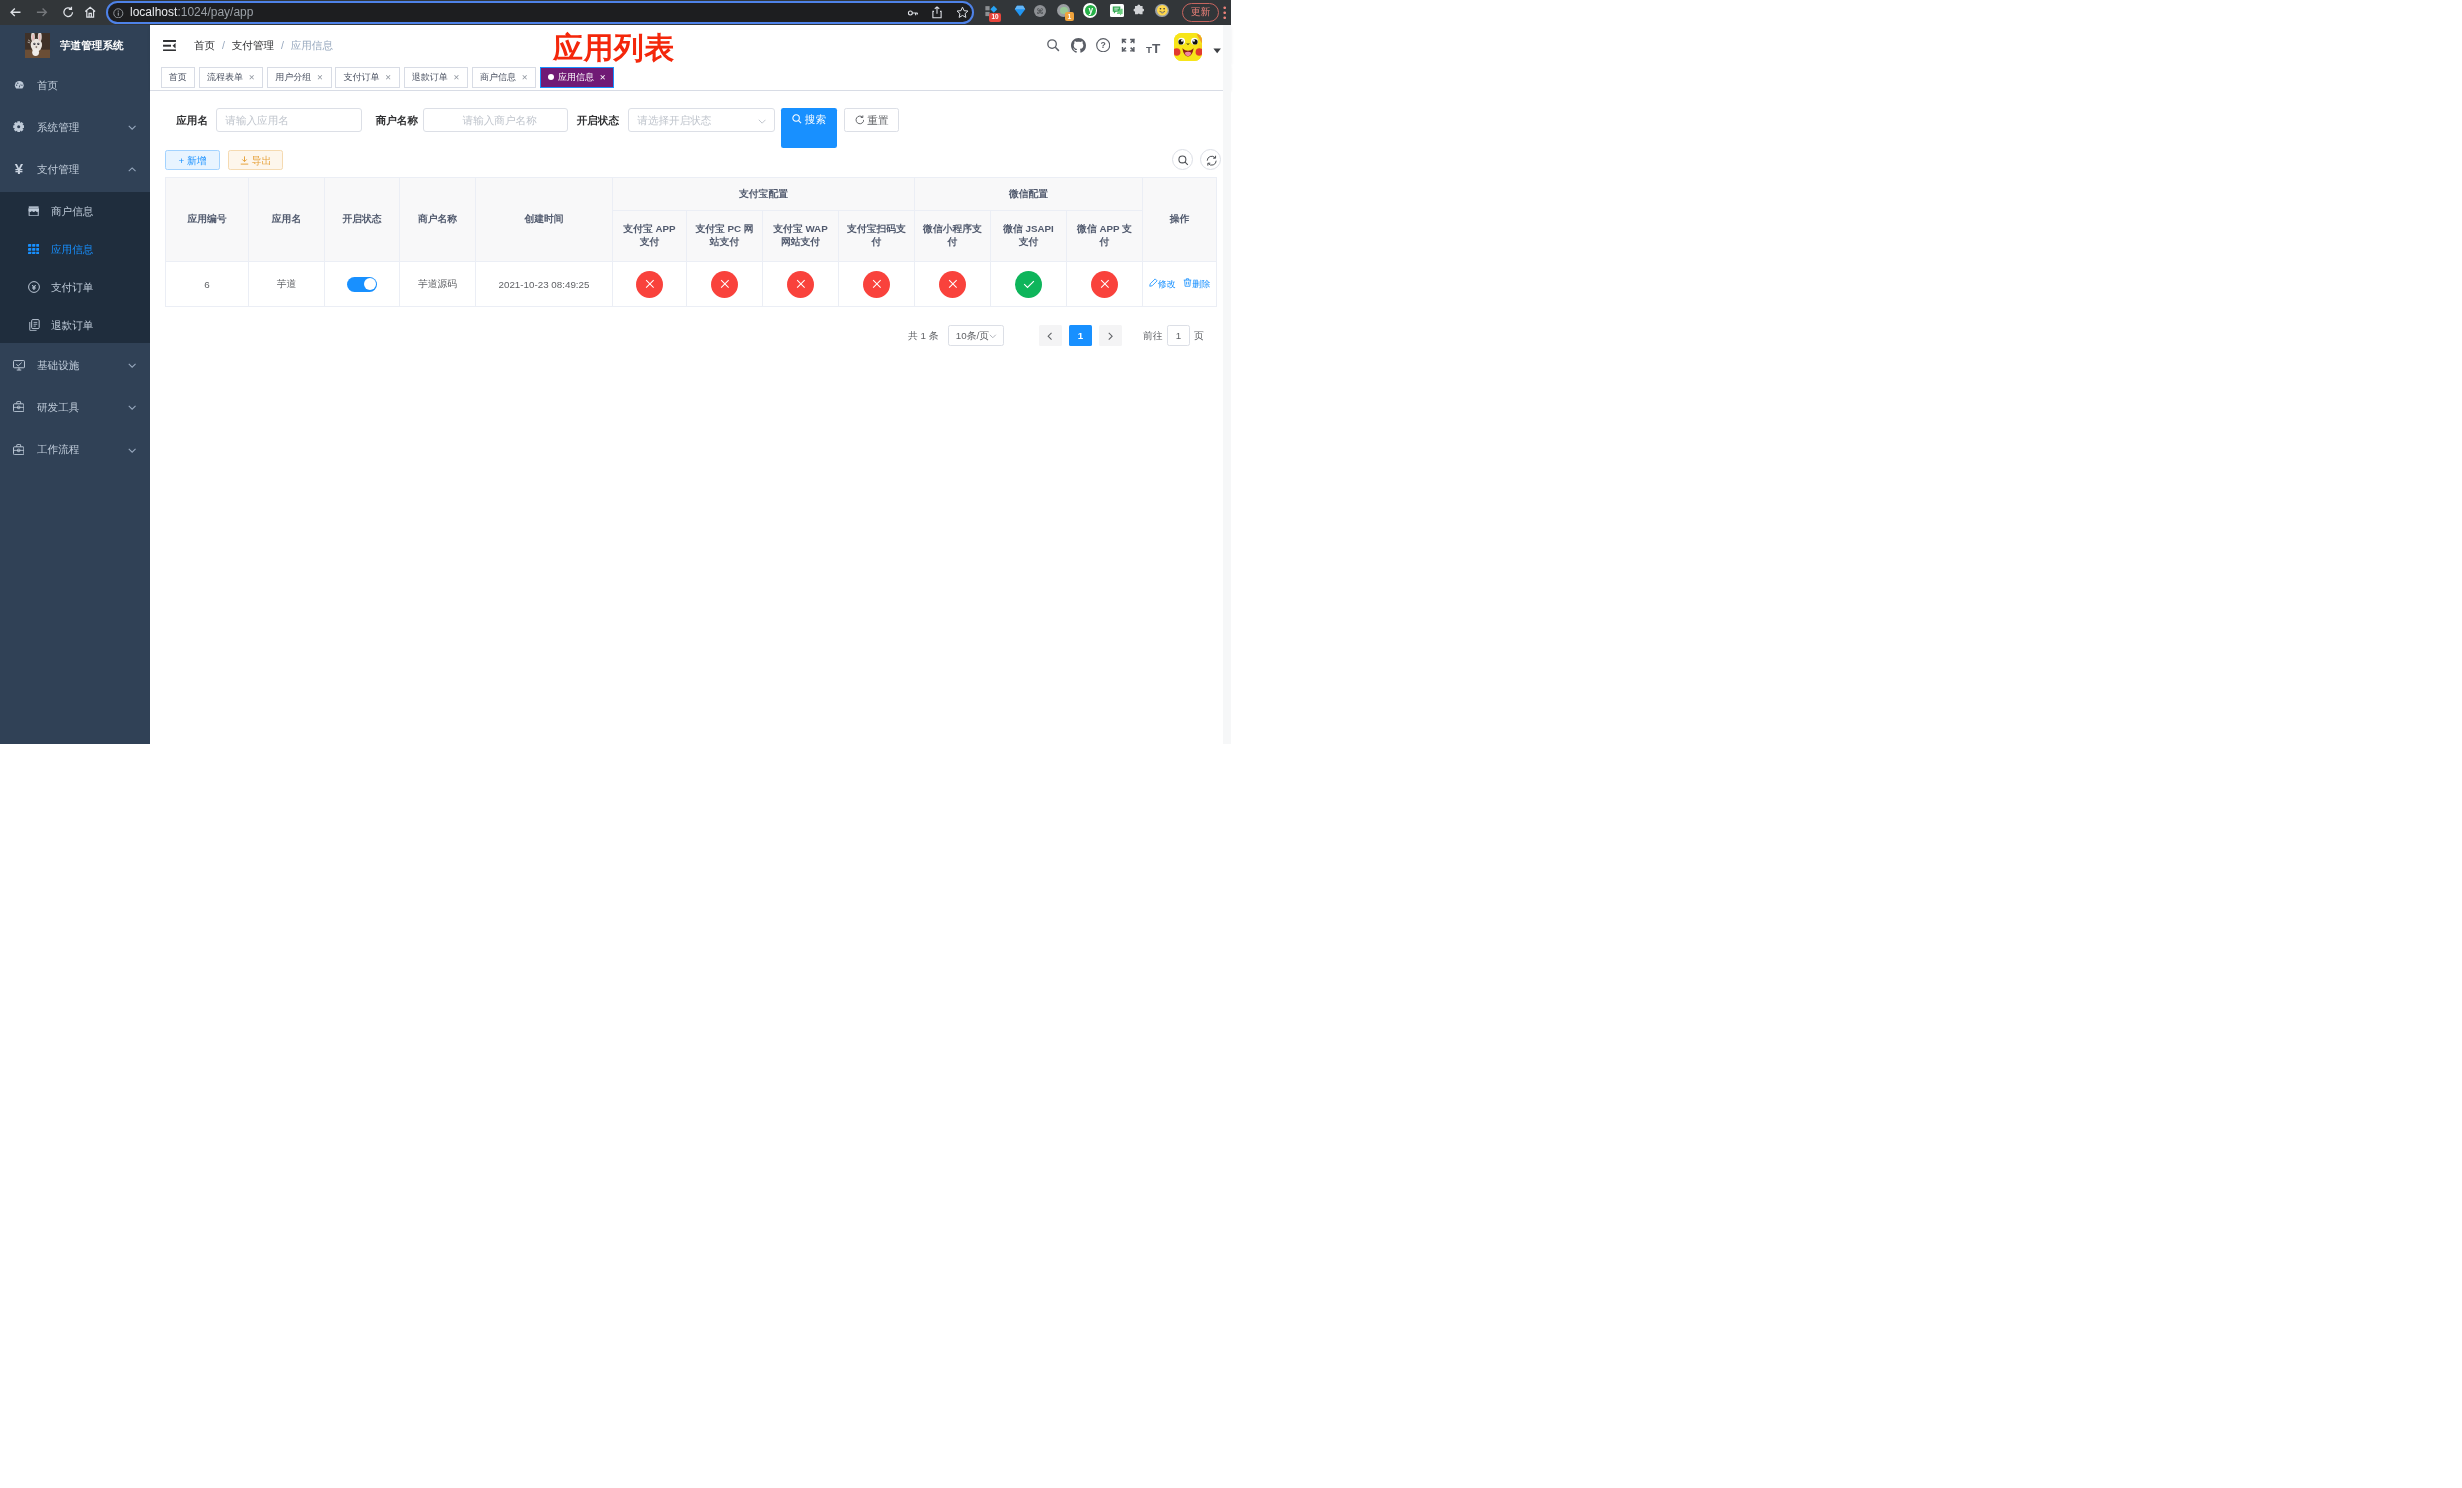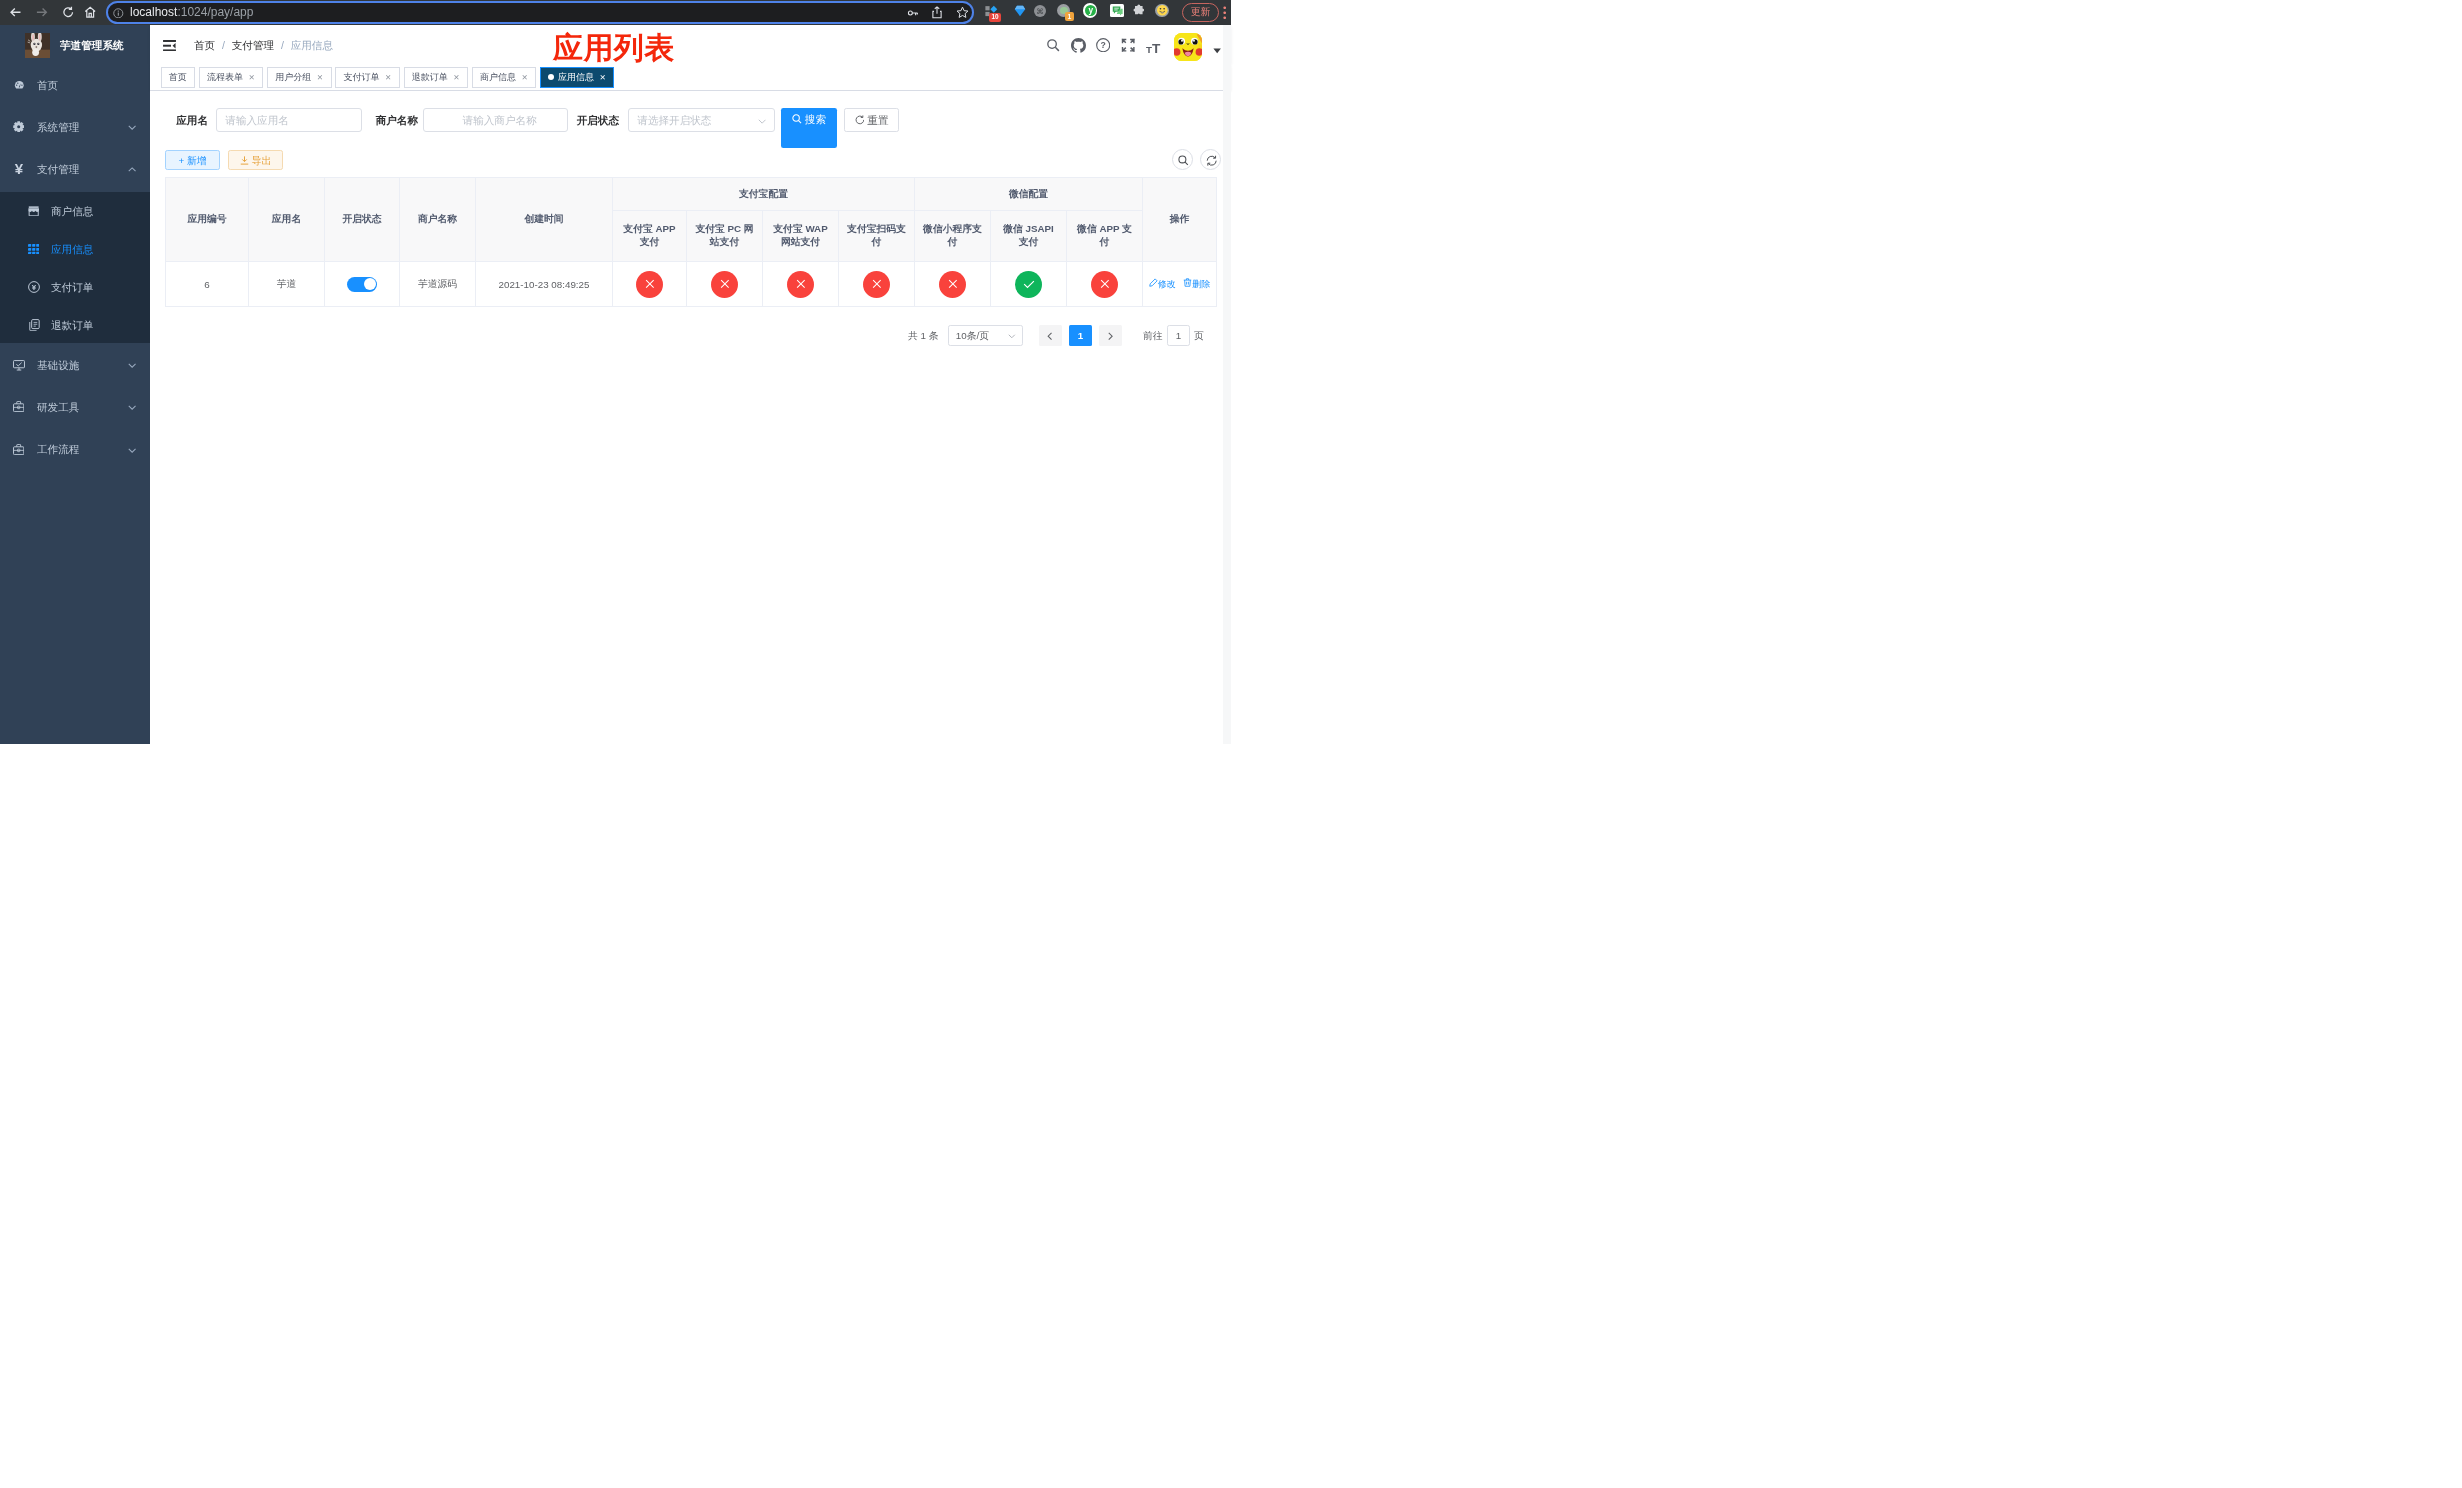--- a/index.html
+++ b/index.html
@@ -14,21 +14,21 @@
 .mitem { position:absolute; left:0; width:150px; height:42px; color:#bfcbd9; font-size:10.6px; }
 .mitem .txt { position:absolute; left:37px; top:0; line-height:42px; }
 .sitem { position:absolute; left:0; width:150px; height:38px; color:#bfcbd9; font-size:10.6px; }
 .sitem .txt { position:absolute; left:51px; top:0; line-height:38px; }
 .chev { position:absolute; right:13.6px; }
 
 #navbar { position:absolute; left:150px; top:25px; width:1081px; height:40px; background:#fff; box-shadow:0 0.8px 3px rgba(0,21,41,.08); }
 #tags { position:absolute; left:150px; top:65px; width:1081px; height:26px; background:#fff; border-bottom:0.8px solid #d8dce5; box-shadow:0 0.8px 2.3px rgba(0,0,0,.08); }
 .tag { height:21px; line-height:19.7px; border:0.8px solid #d8dce5; background:#fff; color:#495060; font-size:9px; padding:0 7.2px; margin-left:3.8px; display:inline-block; position:relative; }
 .tag .x { display:inline-block; width:6.8px; text-align:center; color:#8f959e; margin-left:5.3px; font-size:7.6px; }
-.tagact { background:#0c4a6e; border-color:#1890ff; color:#fff; }
+.tagact { background:#701a75; border-color:#1890ff; color:#fff; }
 .tagact .x { color:#fff; }
 .dot { display:inline-block; width:6px; height:6px; border-radius:3px; background:#fff; margin-right:3.8px; position:relative; top:-0.8px; }
 #main { position:absolute; left:150px; top:91px; width:1081px; height:653px; background:#fff; }
 
 .flabel { position:absolute; top:108px; height:24px; line-height:24px; font-weight:bold; font-size:10.6px; color:#303133; text-align:right; }
 .finput { position:absolute; top:108px; height:24px; border:0.8px solid #dcdfe6; border-radius:3px; background:#fff; font-size:10.6px; color:#bfc4cc; line-height:23px; padding-left:8.3px; }
 .btn { position:absolute; border-radius:2.3px; font-size:10.6px; text-align:center; }
 
 #tbl { position:absolute; left:165px; top:177px; border-collapse:collapse; table-layout:fixed; }
 #tbl th { background:#f8f8f9; border:0.8px solid #ebeef5; font-size:9.8px; font-weight:bold; color:#515a6e; text-align:center; }
@@ -434,21 +434,21 @@
           </svg>修改&nbsp;&nbsp;
     <svg style="vertical-align:-0.8px;" width="9" height="9" viewBox="0 0 12 12">
             <path d="M1 2.8 h10 M4.5 2.8 V1 h3 v1.8 M2.2 2.8 L2.8 11 h6.4 L9.8 2.8 M4.8 5 v3.8 M7.2 5 v3.8" stroke="#1890ff" stroke-width="1.1" fill="none"></path>
           </svg>删除
   </td>
 </tr>
 </tbody>
   </table>
 
 <div class="abs" style="left:908px;top:325px;height:21px;line-height:21px;font-size:9.8px;color:#606266;">共 1 条</div>
-<div class="abs" style="left:948px;top:325px;width:75px;height:21px;border:0.8px solid #dcdfe6;border-radius:2.3px;font-size:9.8px;color:#606266;line-height:19.7px;padding-left:6.8px;">10条/页
+<div class="abs" style="left:948px;top:325px;width:56px;height:21px;border:0.8px solid #dcdfe6;border-radius:2.3px;font-size:9.8px;color:#606266;line-height:19.7px;padding-left:6.8px;">10条/页
   <svg class="abs" style="right:6px;top:8.3px" width="7.6" height="4.5" viewBox="0 0 10 6">
       <path d="M1 1 L5 5 L9 1" stroke="#a8abb2" stroke-width="1.2" fill="none"></path>
     </svg>
 </div>
 <div class="abs" style="left:1039px;top:325px;width:23px;height:21px;background:#f4f4f5;border-radius:1.5px;">
   <svg class="abs" style="left:8.3px;top:6.8px" width="5.3" height="8.3" viewBox="0 0 7 11">
       <path d="M6 1 L1.5 5.5 L6 10" stroke="#606266" stroke-width="1.4" fill="none"></path>
     </svg>
 </div>
 <div class="abs" style="left:1069px;top:325px;width:23px;height:21px;background:#1890ff;border-radius:1.5px;color:#fff;font-size:9.8px;font-weight:bold;text-align:center;line-height:21px;">1</div>

